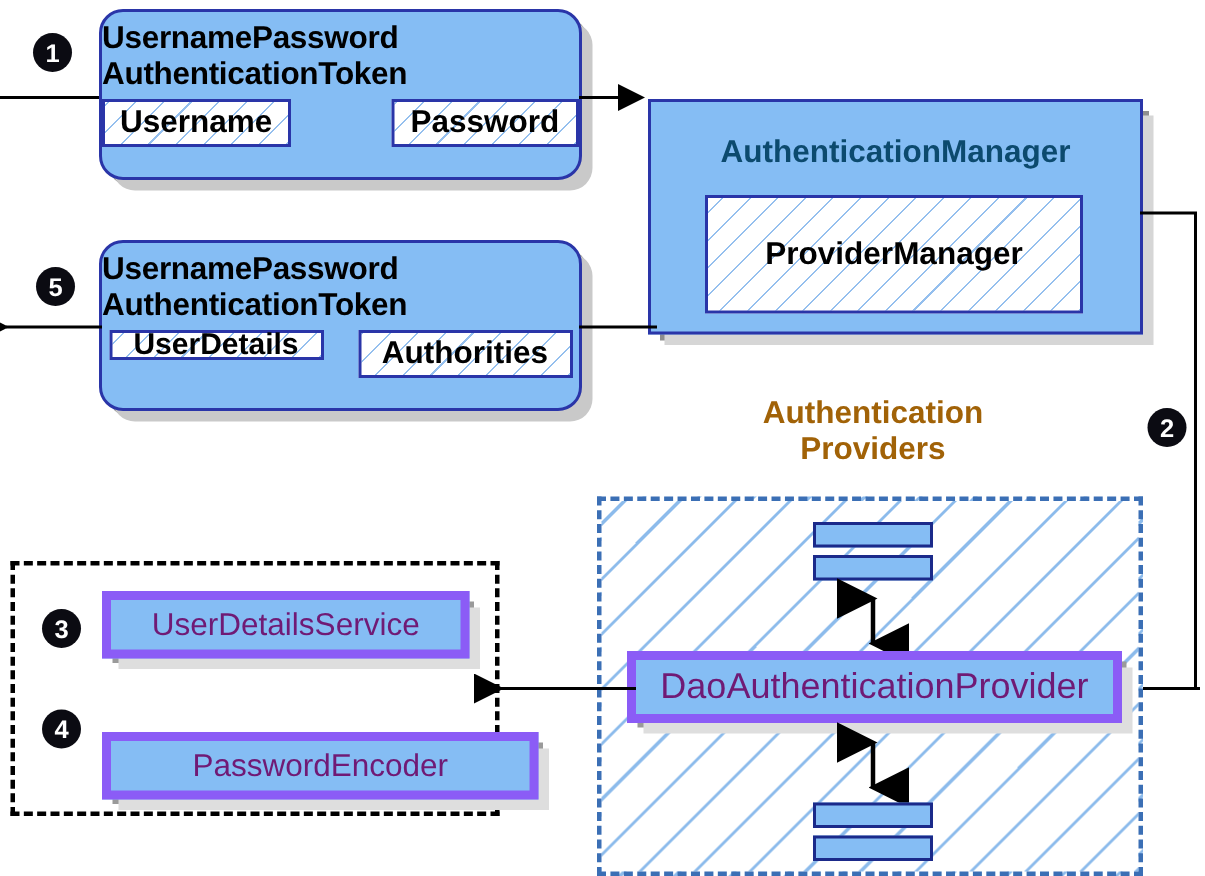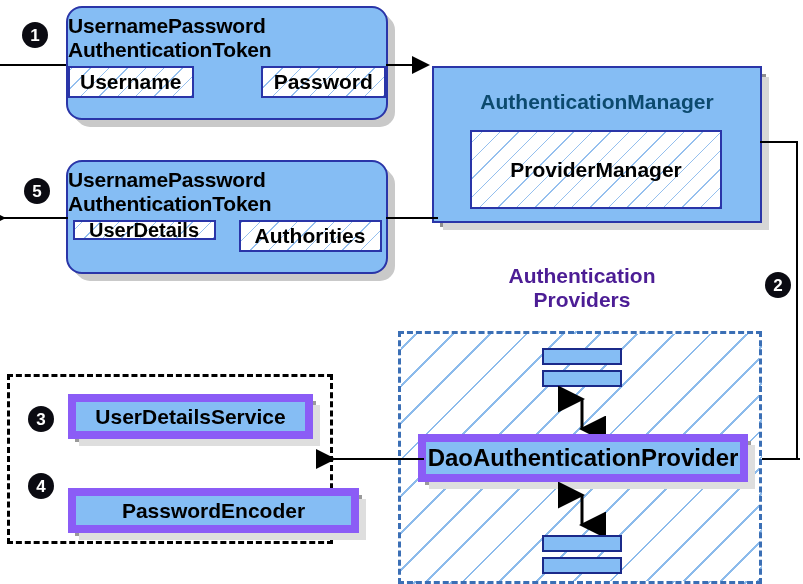--- a/index.html
+++ b/index.html
@@ -89,28 +89,28 @@
         -45deg,
         rgba(120, 175, 232, 0.85) 0px,
         rgba(120, 175, 232, 0.85) 2px,
         rgba(255,255,255,0) 2px,
         rgba(255,255,255,0) 26px);
   }
 
   
   .svc-card {
     background: #85bdf4;
-    border: 8px solid #8b5cf6;
+    border: 6px solid #8b5cf6;
     box-sizing: border-box;
     display: flex;
     align-items: center;
     justify-content: center;
-    font-weight: bold;
-    font-size: 21px;
-    color: #000000;
+    font-weight: normal;
+    font-size: 21px;
+    color: #701a75;
     box-shadow: 9px 9px 0 -2px #dedede, 5px 5px 0 -2px #9a9a9a;
   }
 
   
   .bullet {
     width: 26px;
     height: 26px;
     border-radius: 50%;
     background: #0b0b12;
     color: #ffffff;
@@ -120,21 +120,21 @@
     align-items: center;
     justify-content: center;
     line-height: 1;
     box-sizing: border-box;
   }
 
   
   .section-label {
     font-weight: bold;
     font-size: 21px;
-    color: #4c1d95;
+    color: #a16207;
     text-align: center;
     line-height: 1.12;
   }
 
   .rect-title {
     text-align: center;
     font-weight: bold;
     font-size: 21px;
     color: #0c4a6e;
     padding-top: 22px;

